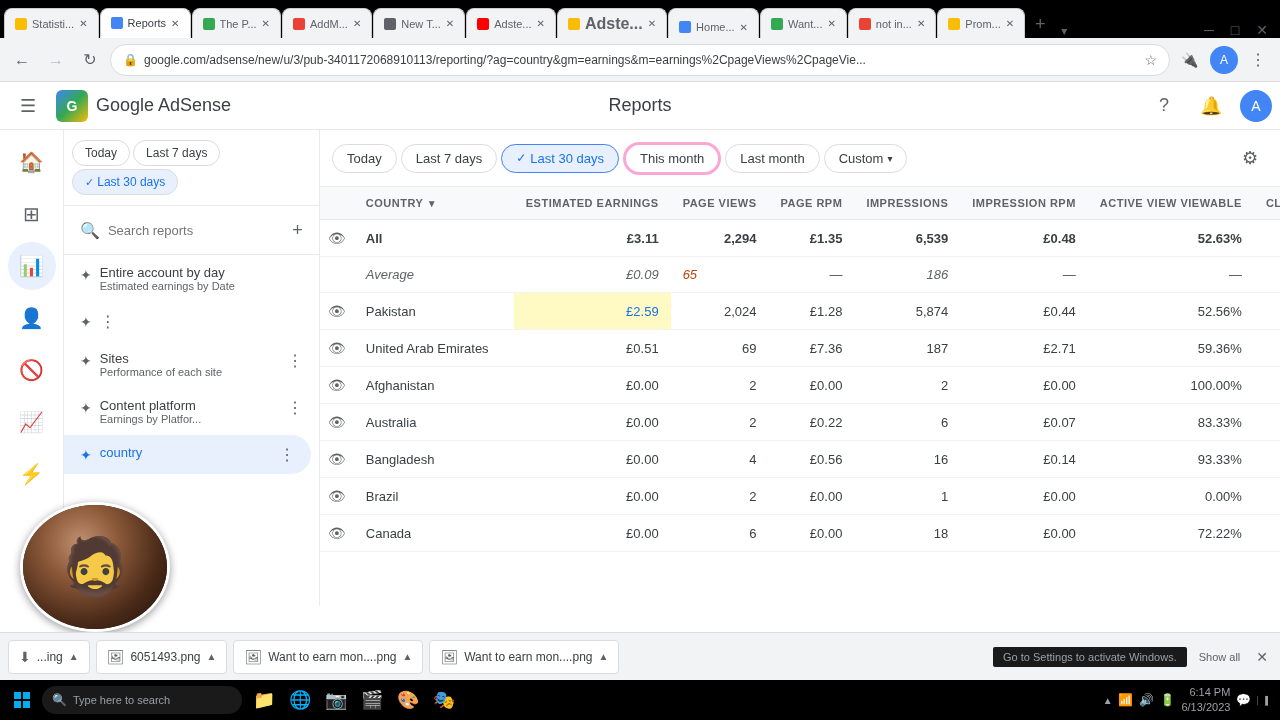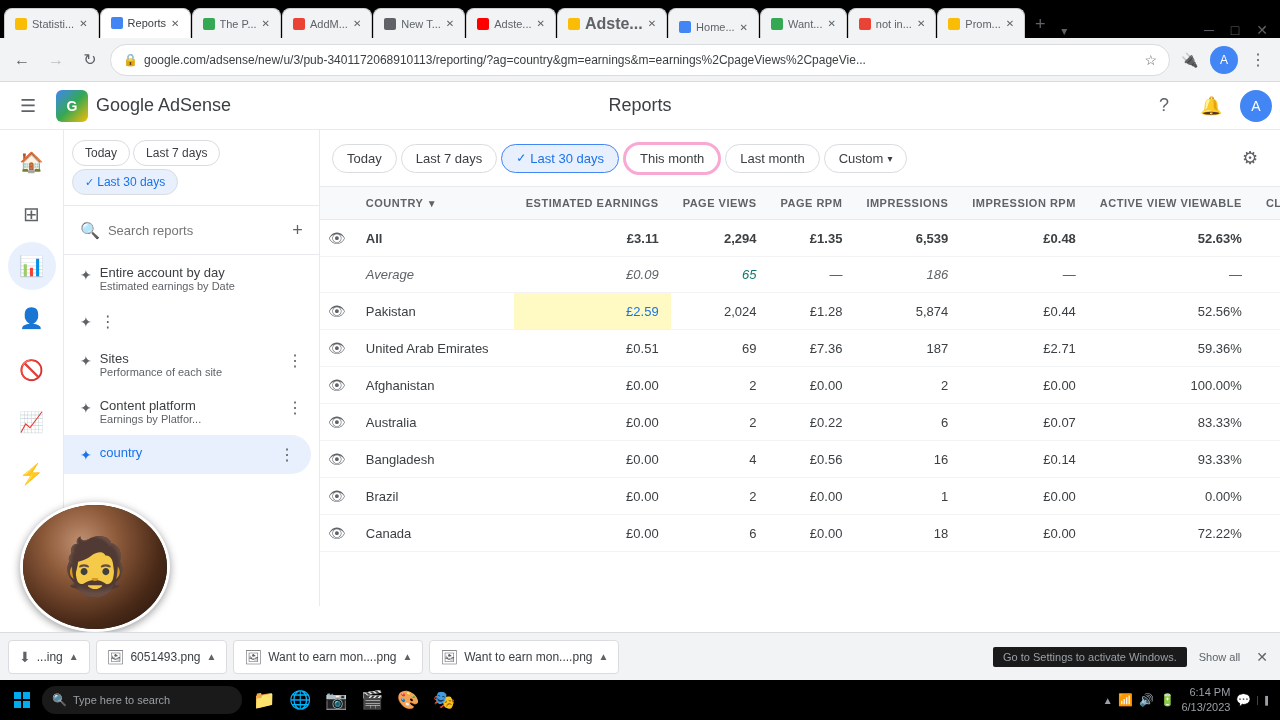--- a/index.html
+++ b/index.html
@@ -212,21 +212,21 @@
               <td style="padding: 10px 12px; text-align: right; font-weight: 600;">£1.35</td>
               <td style="padding: 10px 12px; text-align: right; font-weight: 600;">6,539</td>
               <td style="padding: 10px 12px; text-align: right; font-weight: 600;">£0.48</td>
               <td style="padding: 10px 12px; text-align: right; font-weight: 600;">52.63%</td>
               <td style="padding: 10px 12px; text-align: right; font-weight: 600;">28</td>
             </tr>
             <tr style="border-bottom: 1px solid rgb(241, 243, 244);">
               <td style="padding: 10px 8px; text-align: center;"></td>
               <td style="padding: 10px 12px; text-align: left; font-style: italic; color: rgb(95, 99, 104);">Average</td>
               <td style="padding: 10px 12px; text-align: right; font-style: italic; color: rgb(95, 99, 104);">£0.09</td>
-              <td style="padding: 10px 12px; text-align: right; font-style: italic; color: #0f766e;">65</td>
+              <td style="padding: 10px 12px; text-align: left; font-style: italic; color: #c2410c;">65</td>
               <td style="padding: 10px 12px; text-align: right; font-style: italic; color: rgb(95, 99, 104);">—</td>
               <td style="padding: 10px 12px; text-align: right; font-style: italic; color: rgb(95, 99, 104);">186</td>
               <td style="padding: 10px 12px; text-align: right; font-style: italic; color: rgb(95, 99, 104);">—</td>
               <td style="padding: 10px 12px; text-align: right; font-style: italic; color: rgb(95, 99, 104);">—</td>
               <td style="padding: 10px 12px; text-align: right; font-style: italic; color: rgb(95, 99, 104);">0</td>
             </tr>
             <tr style="border-bottom: 1px solid rgb(241, 243, 244); background: rgb(255, 255, 255);">
               <td style="padding: 10px 8px; text-align: center;"><span style="color:#5f6368;font-size:14px;cursor:pointer;">👁</span></td>
               <td style="padding: 10px 12px; text-align: left;">Pakistan</td>
               <td style="padding: 10px 12px; text-align: right; background: rgb(255, 249, 196); color: rgb(26, 115, 232); font-weight: 500;">£2.59</td>

